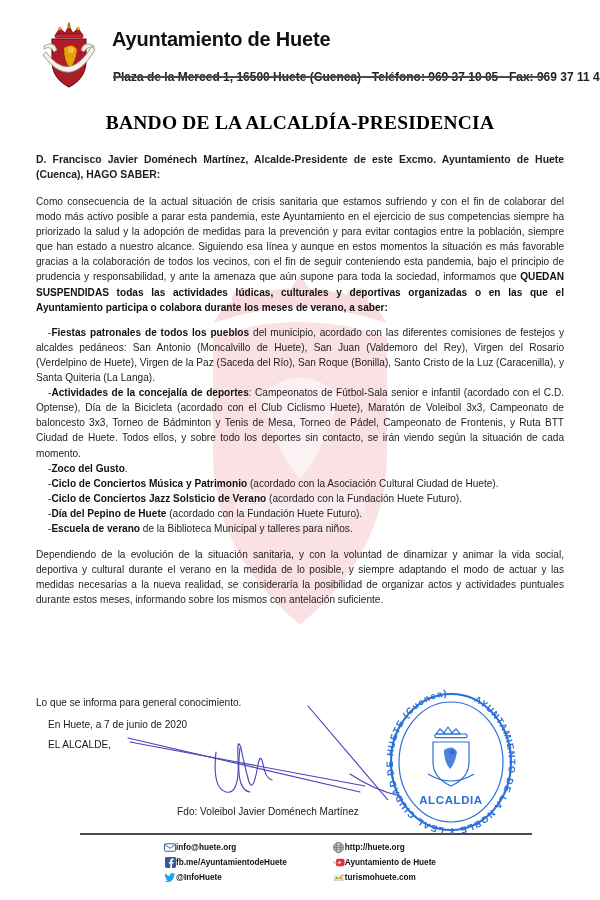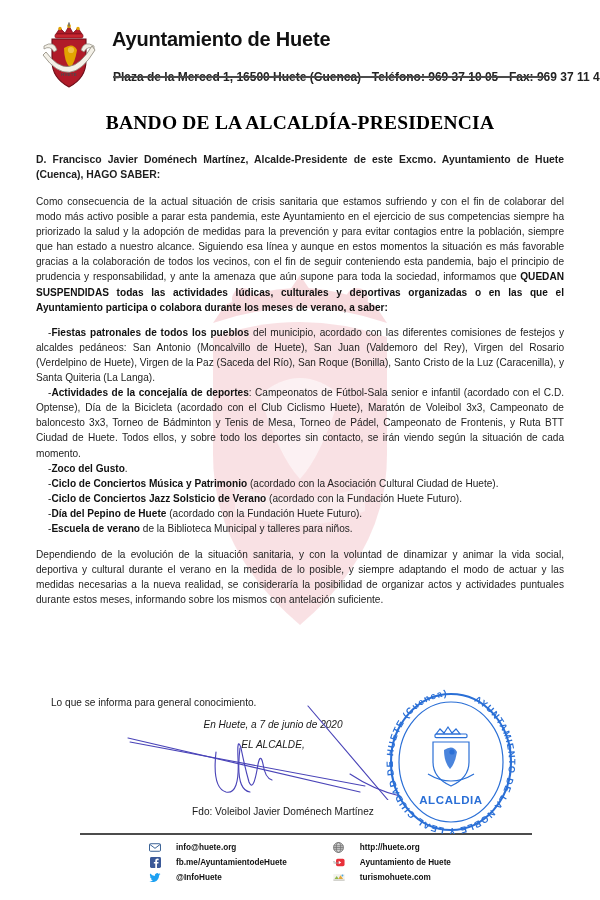--- a/index.html
+++ b/index.html
@@ -113,24 +113,23 @@
   }
 
   
   .sig-zone {
     position: absolute;
     left: 36px;
     top: 697px;
     width: 528px;
     z-index: 2;
     font-size: 10.1px;
-    margin-left: 15px;
   }
   .sig-line1 { text-align: left; }
-  .sig-center { text-align: center; width: 420px; margin-left: 12px; font-style: italic; }
+  .sig-center { width: 420px; margin-left: 12px; }
   .sig-date { margin-top: 11px; }
   .sig-role { margin-top: 9px; }
   .sig-fdo { margin-top: 56px; text-align: center; width: 440px; margin-left: 12px; }
 
   .signature-svg {
     position: absolute;
     left: 120px;
     top: 700px;
     width: 360px;
     height: 100px;
@@ -163,21 +162,21 @@
     top: 842px;
     z-index: 4;
     display: flex;
     justify-content: center;
     gap: 46px;
   }
   .fcol { display: flex; flex-direction: column; gap: 4px; }
   .frow {
     display: flex;
     align-items: center;
-    gap: 15px;
+    gap: 0;
     font-size: 8.2px;
     font-weight: bold;
     color: #111;
     line-height: 11px;
   }
   .fico {
     width: 12px; height: 11px;
     display: inline-flex;
     align-items: center;
     justify-content: center;

